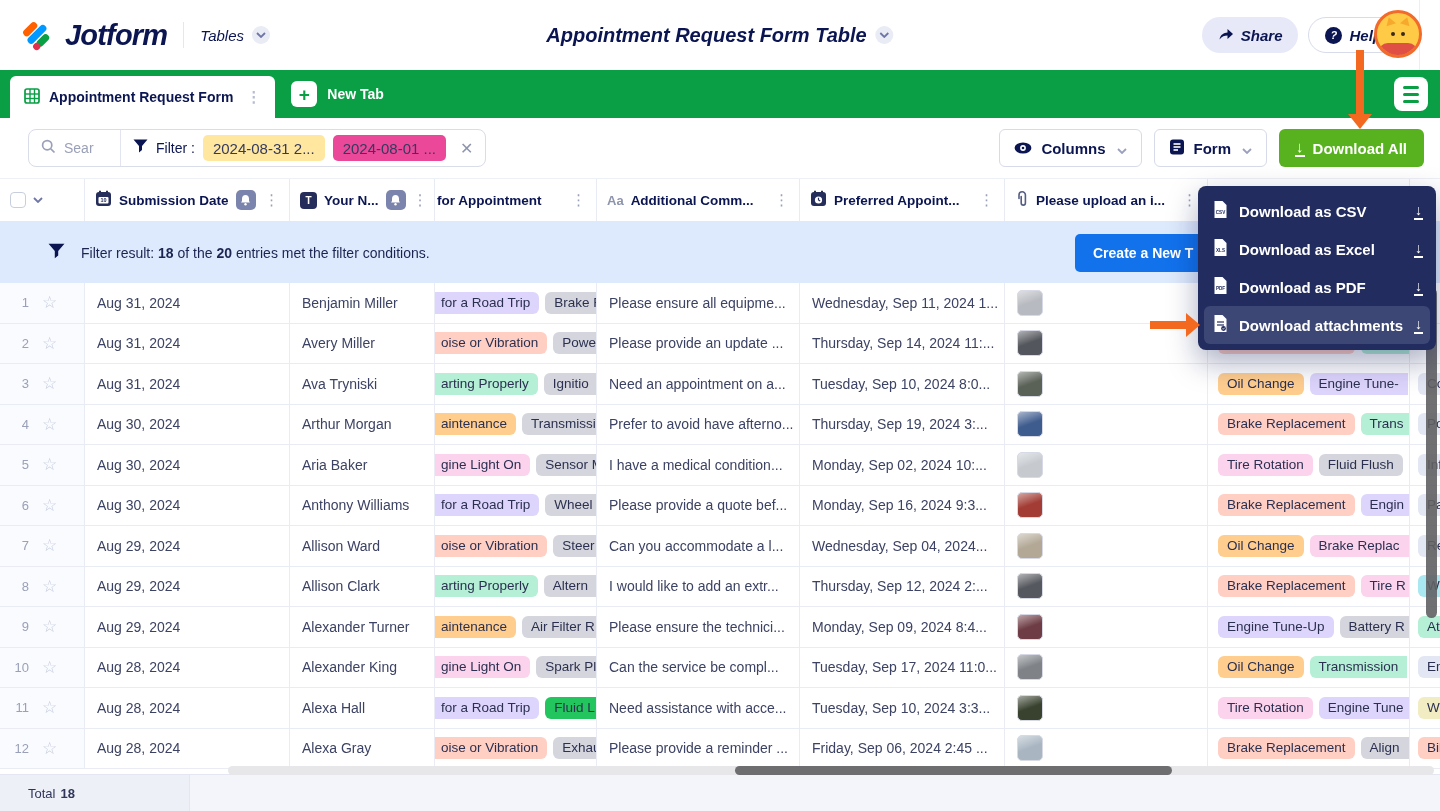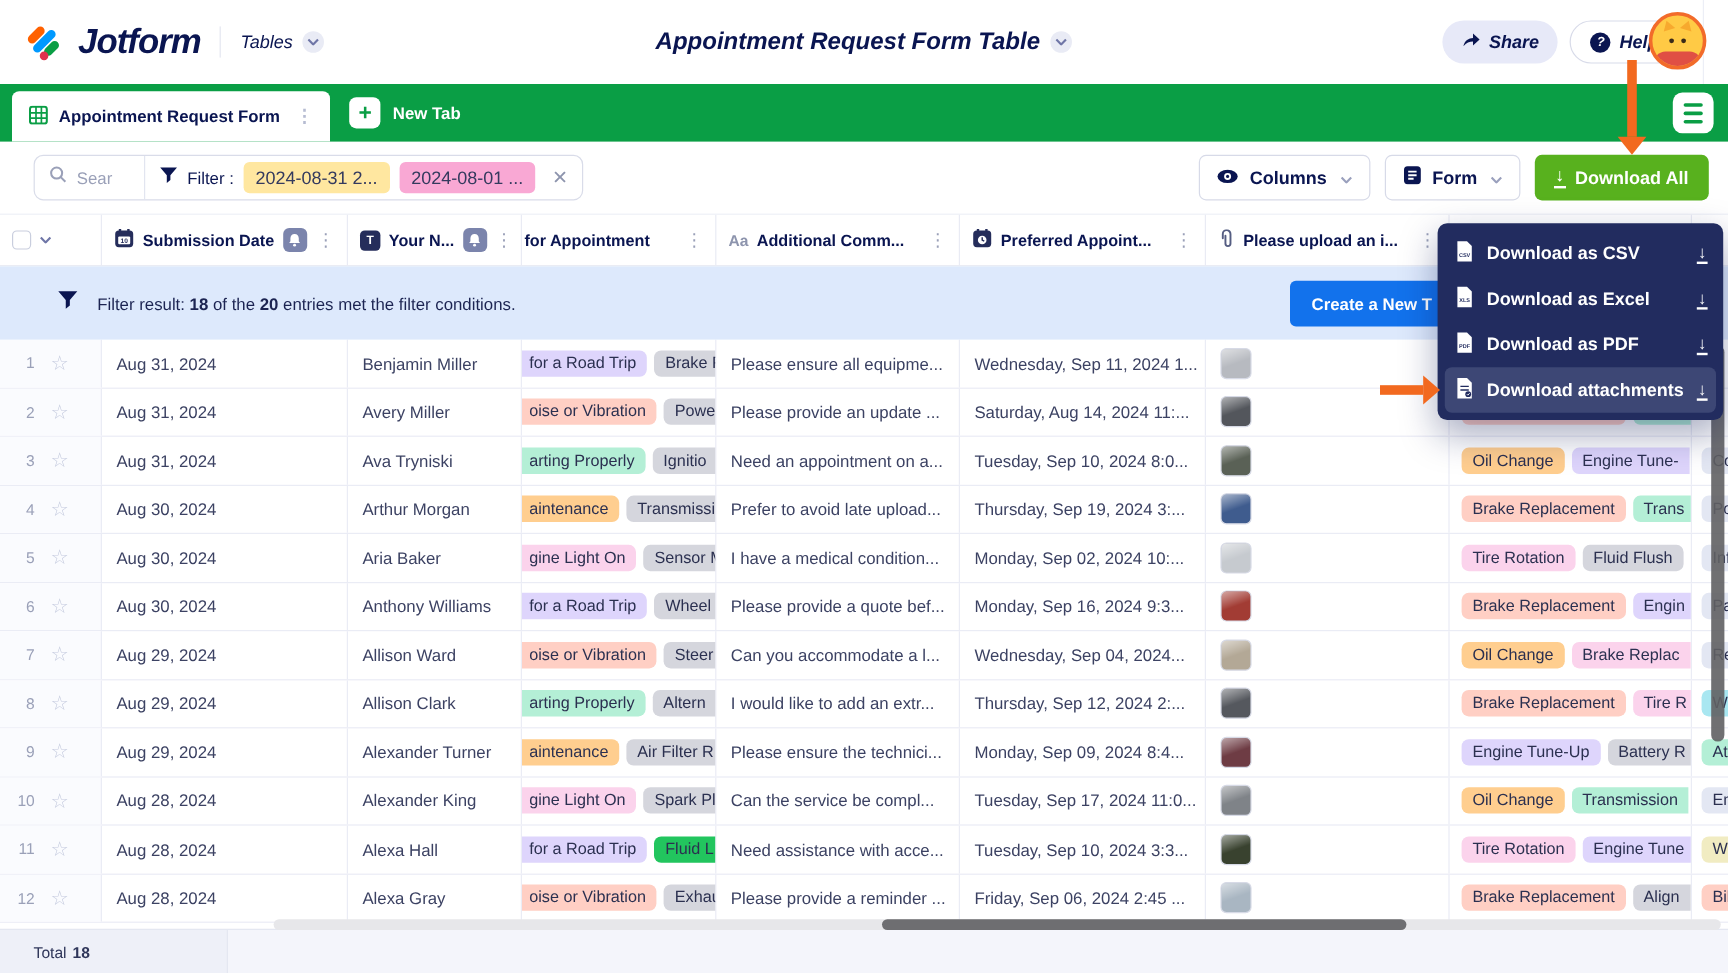--- a/index.html
+++ b/index.html
@@ -206,21 +206,21 @@
         <input class="search-input" placeholder="Sear" style="">
       </div>
       <div class="filter-seg">
         <span>
           <svg width="15" height="14" viewBox="0 0 15 14">
               <path d="M0.5 0.5 H14.5 L9 7 V11 L6 13.5 V7 Z" fill="#0a1551"></path>
             </svg>
         </span>
         <span class="filter-label">Filter :</span>
         <span class="fchip" style="background:#ffe7a0">2024-08-31 2...</span>
-        <span class="fchip" style="background:#f9a8d4">2024-08-01 ...</span>
+        <span class="fchip" style="background:#ec4899">2024-08-01 ...</span>
         <span class="fx">✕</span>
       </div>
     </div>
     <div class="tool-right">
       <div class="btn">
         <span>
           <svg width="18" height="12" viewBox="0 0 18 12">
               <ellipse cx="9" cy="6" rx="8.4" ry="5.6" fill="#0a1551"></ellipse>
               <circle cx="9" cy="6" r="2.9" fill="#fff"></circle>
               <circle cx="9" cy="6" r="1.3" fill="#0a1551"></circle>
@@ -369,21 +369,21 @@
           <span class="rownum">2</span>
           <span class="star">☆</span>
         </div>
         <div class="td">Aug 31, 2024</div>
         <div class="td">Avery Miller</div>
         <div class="td chips">
           <span class="chip clipL" style="background: rgb(255, 207, 196);">oise or Vibration</span>
           <span class="chip clipR" style="background: rgb(213, 214, 221);">Powe</span>
         </div>
         <div class="td">Please provide an update ...</div>
-        <div class="td">Saturday, Aug 14, 2024 11:...</div>
+        <div class="td">Thursday, Sep 14, 2024 11:...</div>
         <div class="td">
           <span class="thumb" style="background-color: rgb(83, 86, 92);"></span>
         </div>
         <div class="td chips2">
           <span class="chip" style="background: rgb(255, 207, 196);">Brake Replacement</span>
           <span class="chip clipR" style="background: rgb(180, 239, 214);">Trans</span>
         </div>
         <div class="td chips3" style="border-right: none;"></div>
       </div>
       <div class="trow">
@@ -414,21 +414,21 @@
         <div class="td sel">
           <span class="rownum">4</span>
           <span class="star">☆</span>
         </div>
         <div class="td">Aug 30, 2024</div>
         <div class="td">Arthur Morgan</div>
         <div class="td chips">
           <span class="chip clipL" style="background: rgb(255, 206, 143);">aintenance</span>
           <span class="chip clipR" style="background: rgb(213, 214, 221);">Transmissi</span>
         </div>
-        <div class="td">Prefer to avoid late upload...</div>
+        <div class="td">Prefer to avoid have afterno...</div>
         <div class="td">Thursday, Sep 19, 2024 3:...</div>
         <div class="td">
           <span class="thumb" style="background-color: rgb(63, 92, 142);"></span>
         </div>
         <div class="td chips2">
           <span class="chip" style="background: rgb(255, 207, 196);">Brake Replacement</span>
           <span class="chip clipR" style="background: rgb(180, 239, 214);">Trans</span>
         </div>
         <div class="td chips3" style="border-right: none;">
           <span class="chip clipR" style="background: rgb(227, 231, 243);">Po</span>

